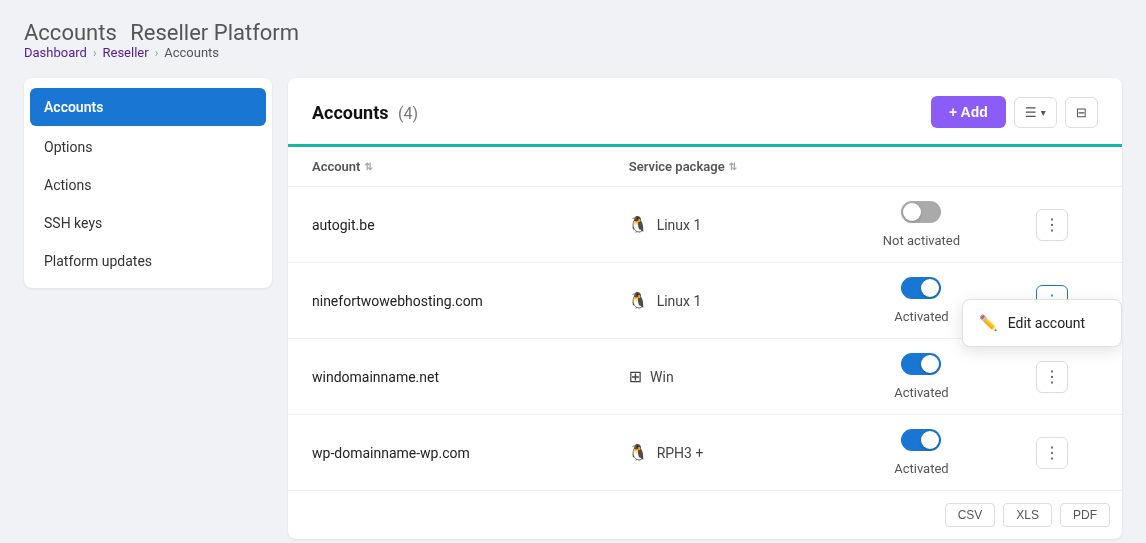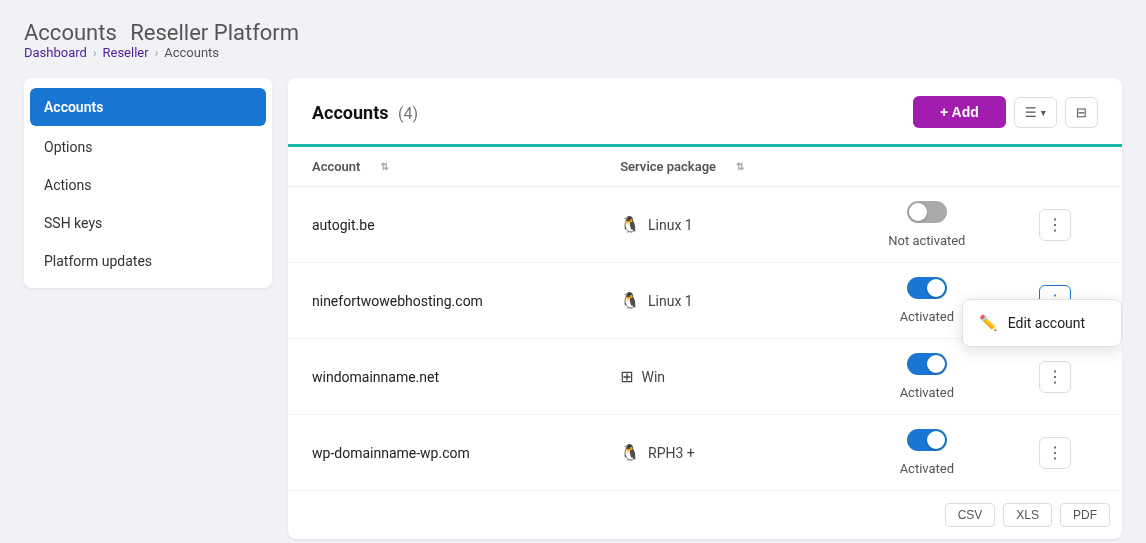--- a/index.html
+++ b/index.html
@@ -99,25 +99,25 @@
       color: #777;
       font-size: 16px;
       margin-left: 6px;
     }
     .panel-actions {
       display: flex;
       align-items: center;
       gap: 8px;
     }
     .btn-add {
-      background: #a21caf;
+      background: #8b5cf6;
       color: #fff;
       border: none;
       border-radius: 6px;
-      padding: 8px 27px;
+      padding: 8px 18px;
       font-size: 14px;
       font-weight: 600;
       cursor: pointer;
       display: flex;
       align-items: center;
       gap: 6px;
     }
     .btn-view {
       background: #fff;
       border: 1px solid #ddd;
@@ -149,21 +149,21 @@
       padding: 12px 24px;
       font-size: 13px;
       font-weight: 600;
       color: #555;
       border-bottom: 1px solid #eee;
       background: #fff;
     }
     .th-sort {
       display: inline-flex;
       align-items: center;
-      gap: 20px;
+      gap: 4px;
       cursor: pointer;
     }
     .sort-icon { color: #aaa; font-size: 10px; }
     tbody tr {
       border-bottom: 1px solid #f0f0f0;
     }
     tbody tr:last-child { border-bottom: none; }
     tbody td {
       padding: 14px 24px;
       font-size: 14px;

